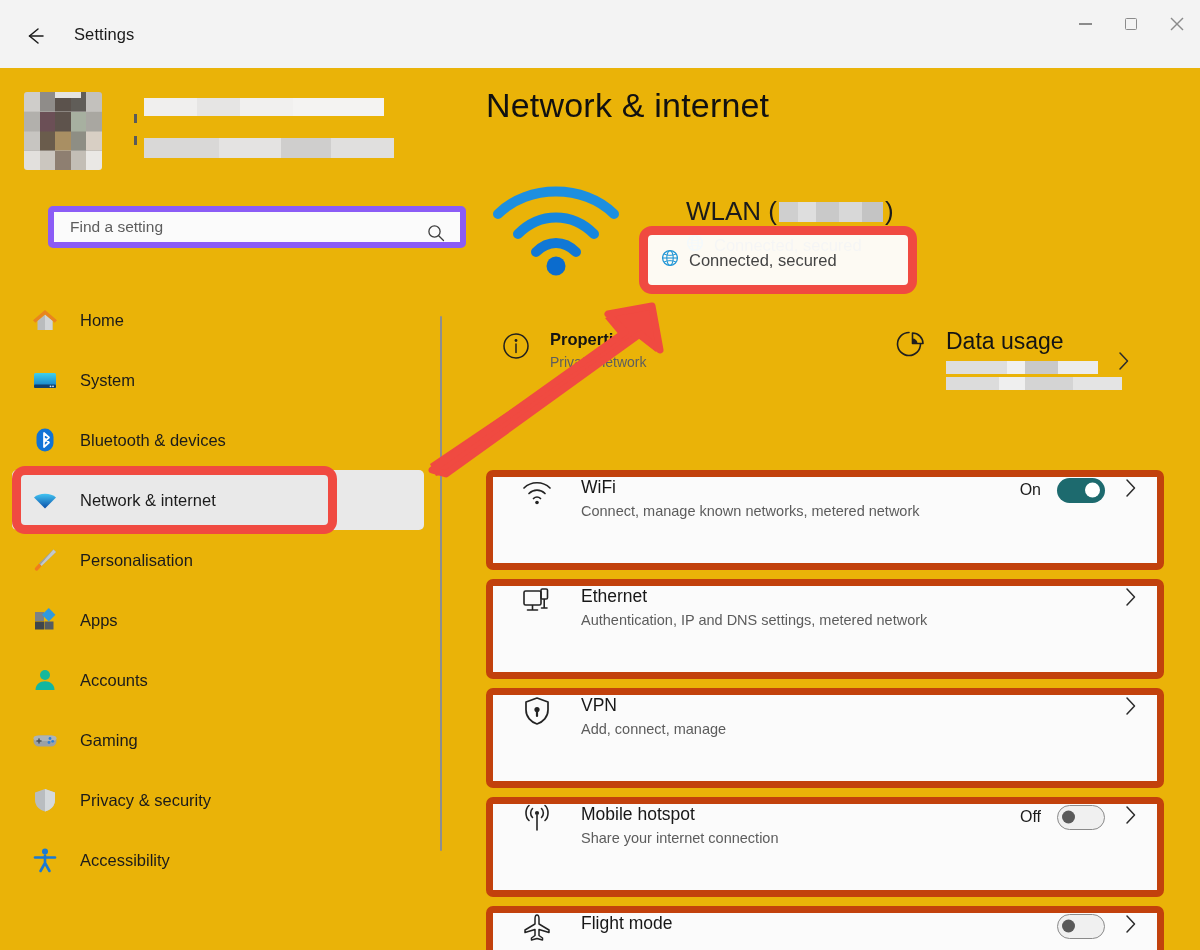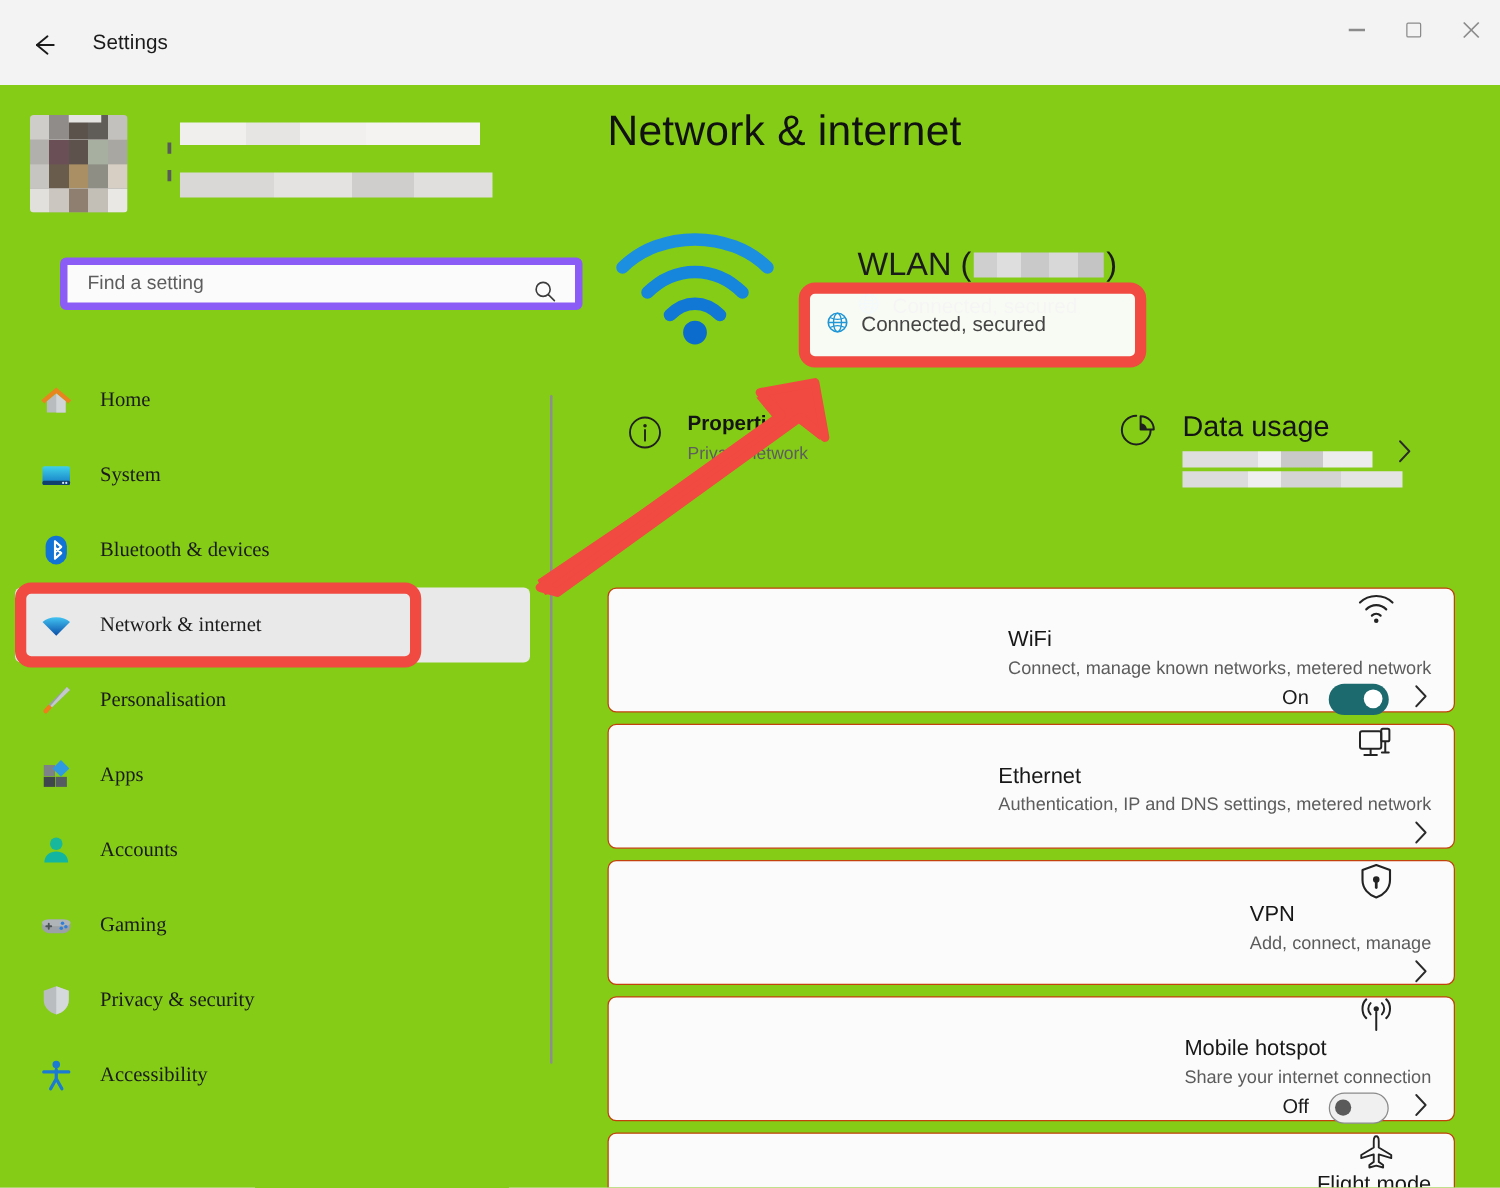--- a/index.html
+++ b/index.html
@@ -9,21 +9,21 @@
     height: 950px;
     overflow: hidden;
     font-family: "Liberation Sans", sans-serif;
     background: #eeeeee;
   }
 
   #app {
     position: relative;
     width: 1200px;
     height: 950px;
-    background: #84cc16;
+    background: #eab308;
     overflow: hidden;
   }
 
   
   .titlebar {
     position: absolute;
     top: 0; left: 0;
     width: 1200px;
     height: 68px;
     background: #f3f3f3;
@@ -138,21 +138,20 @@
   .search-icon { position: absolute; right: 14px; top: 11px; }
 
   .navlist { position: absolute; left: 0; top: 222px; width: 442px; }
   .navitem {
     position: relative;
     height: 60px;
     margin: 0 18px 0 12px;
     border-radius: 5px;
     display: flex; align-items: center;
     padding-left: 18px;
-    font-family: Liberation Serif, serif;
   }
   .navitem.selected { background: #e9e9e9; }
   .nav-icon { width: 30px; height: 30px; margin-right: 20px; flex: none;
               display: flex; align-items: center; justify-content: center; }
   .nav-label { font-size: 16.5px; color: #1b1b1b; white-space: nowrap; }
 
   .sb-scroll {
     position: absolute;
     left: 440px; top: 248px;
     width: 2px; height: 535px;
@@ -196,27 +195,26 @@
   .data-blur1 { width: 152px; height: 13px; margin-top: 6px;
     background: linear-gradient(90deg,#dedede 0%,#dedede 40%,#f0f0f0 40%,#f0f0f0 52%,#c9c9c9 52%,#c9c9c9 74%,#ececec 74%,#ececec 100%); }
   .data-blur2 { width: 176px; height: 13px; margin-top: 3px;
     background: linear-gradient(90deg,#dcdcdc 0%,#dcdcdc 30%,#efefef 30%,#efefef 45%,#d4d4d4 45%,#d4d4d4 72%,#e4e4e4 72%,#e4e4e4 100%); }
   .quick-chevron { position: absolute; right: -10px; top: 22px; }
 
   .cards { position: absolute; left: 26px; top: 402px; width: 678px; }
   .card {
     position: relative;
     background: #fbfbfb;
-    border: 1px solid #c2410c;
+    border: 7px solid #c2410c;
     border-radius: 7px;
     height: 100px;
     margin-bottom: 9px;
-    display: flex; align-items: flex-end;
+    display: flex; align-items: flex-start;
     padding: 0 18px 0 26px;
-    flex-direction: column;
   }
   .card-icon { width: 36px; flex: none; display: flex; align-items: center; justify-content: center; margin-right: 26px; }
   .card-text { flex: 1; }
   .card-title { font-size: 17.5px; color: #171717; margin-bottom: 3px; }
   .card-sub { font-size: 14.5px; color: #5c5c5c; line-height: 1.42; max-width: 380px; }
   .card-right { display: flex; align-items: center; gap: 16px; flex: none; }
   .toggle-label { font-size: 16px; color: #1b1b1b; }
   .toggle {
     width: 48px; height: 25px; border-radius: 13px;
     position: relative; flex: none;

